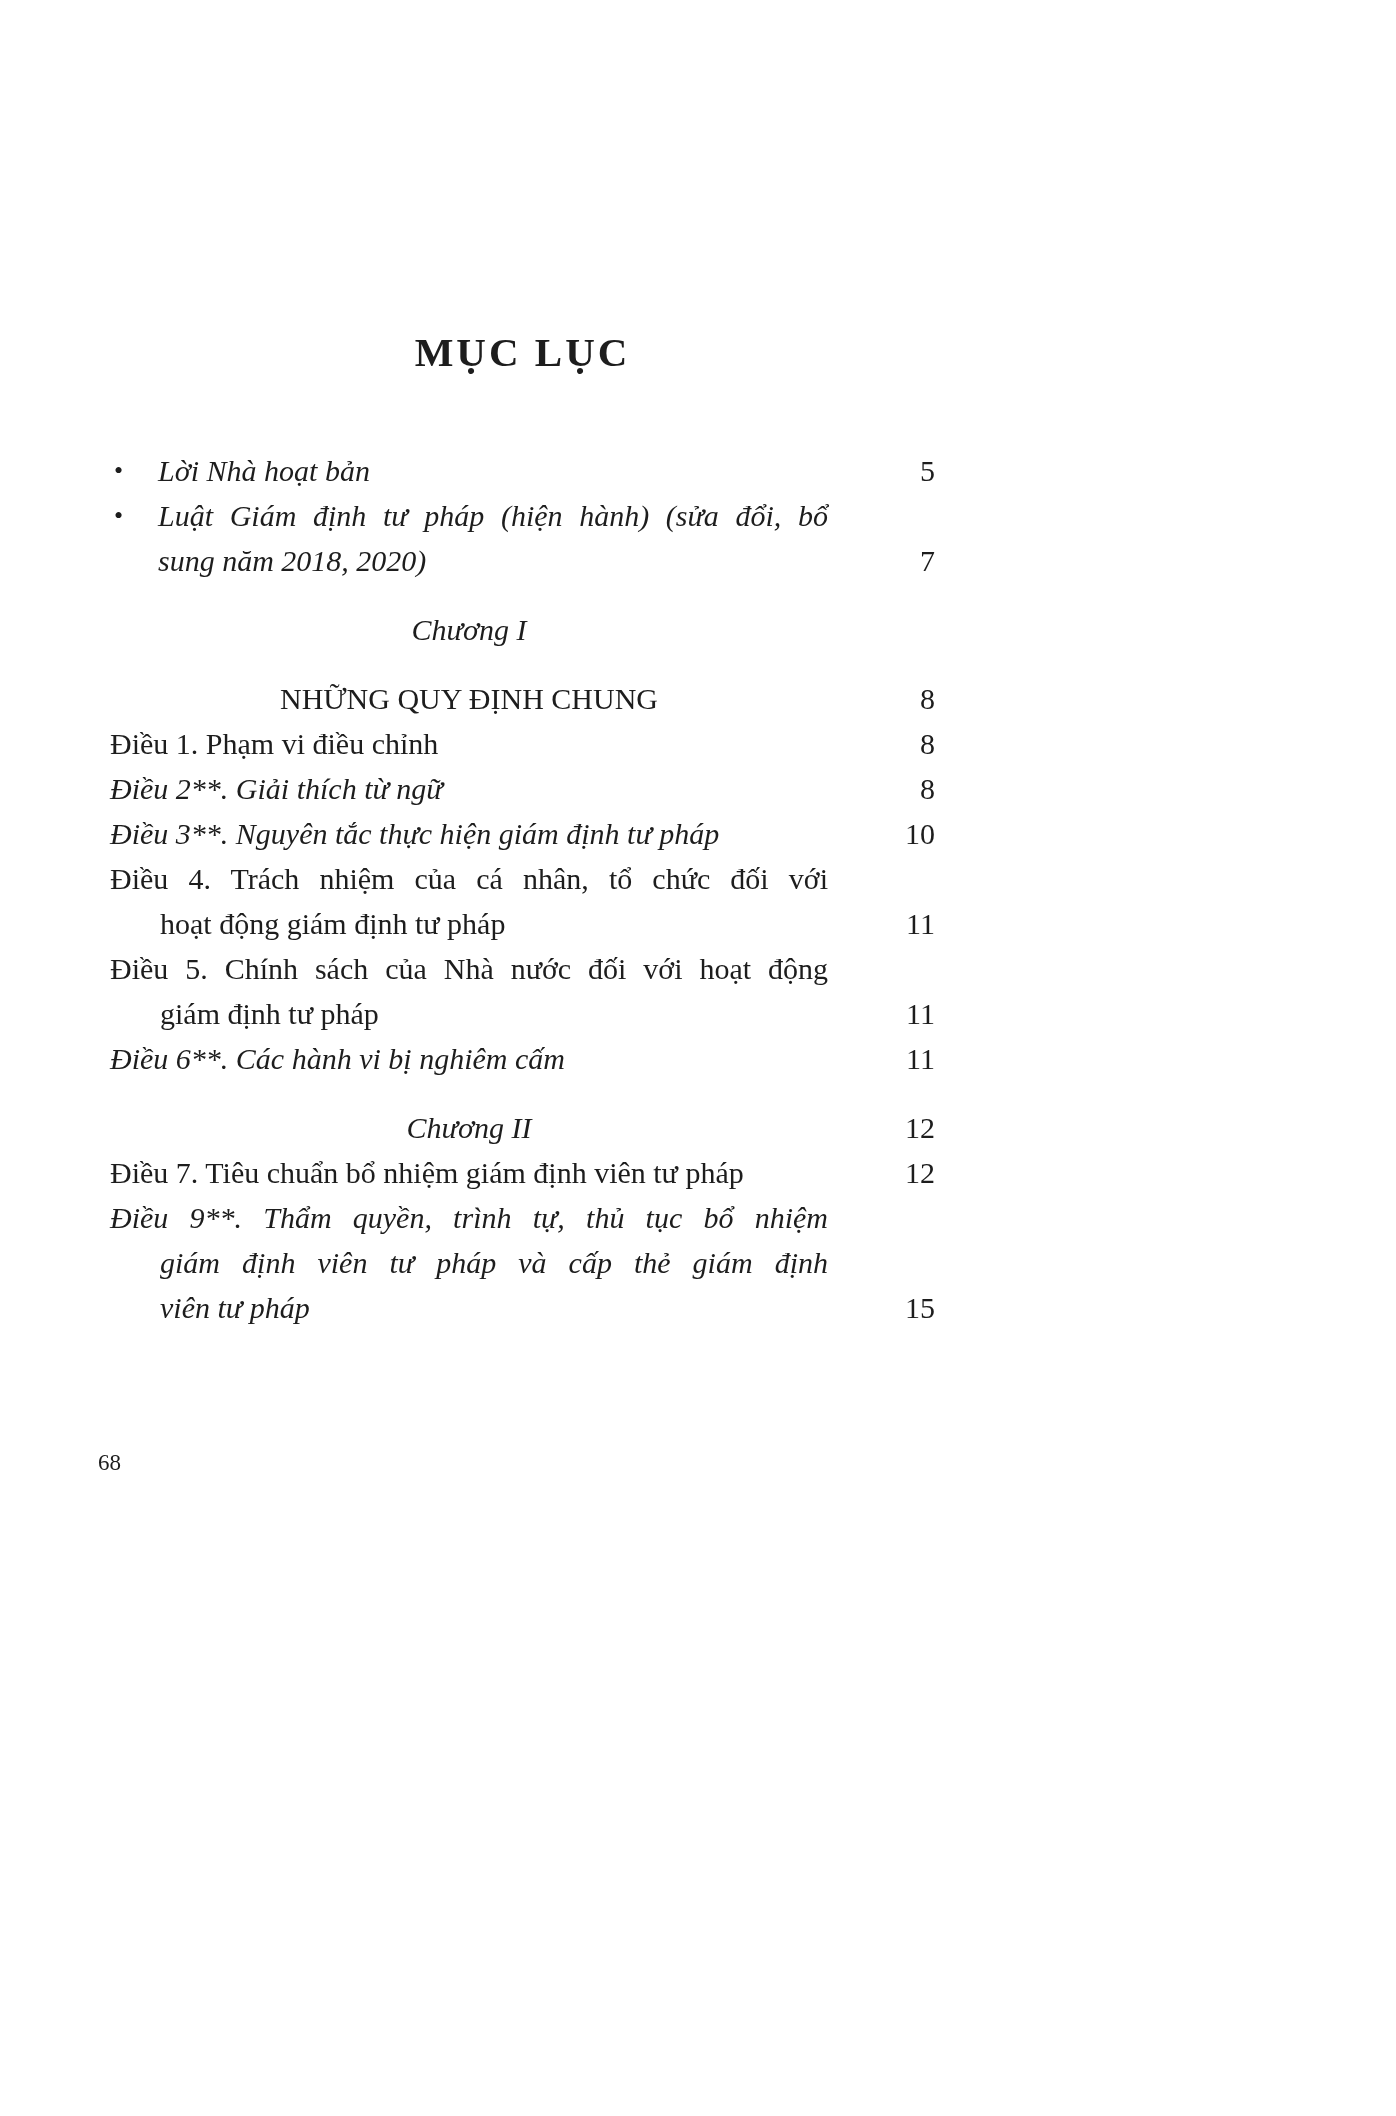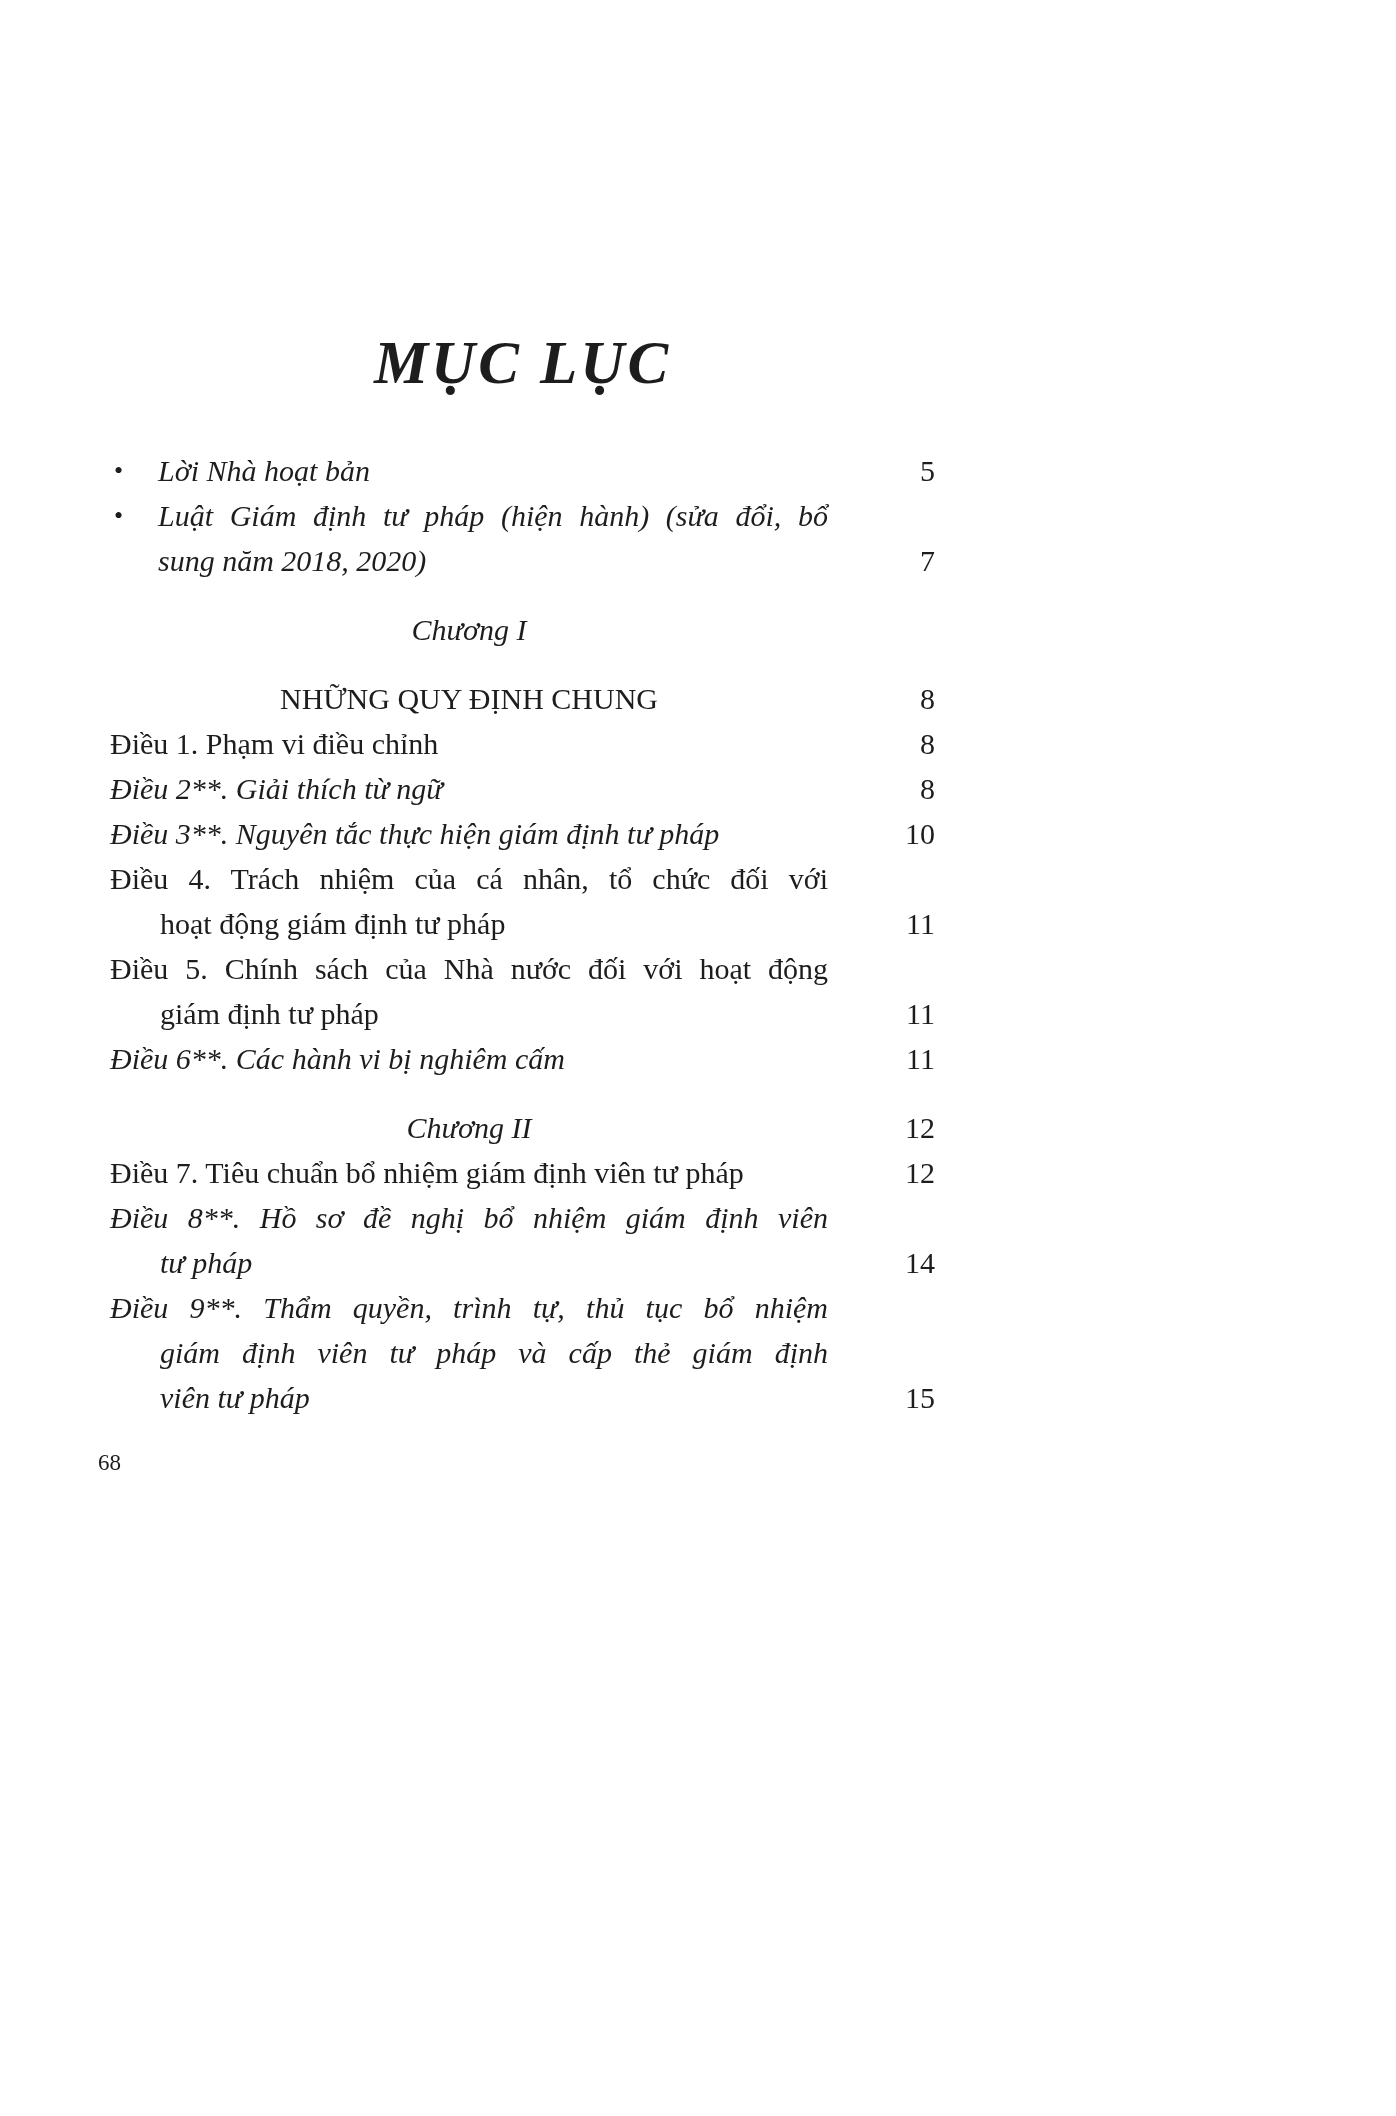--- a/index.html
+++ b/index.html
@@ -13,24 +13,23 @@
     color: #1d1d1d;
     overflow: hidden;
   }
   .title {
     position: absolute;
     top: 328px;
     left: 110px;
     width: 825px;
     margin: 0;
     text-align: center;
-    font-size: 61px;
+    font-size: 41px;
     font-weight: bold;
     letter-spacing: 3px;
-    font-style: italic;
   }
   .toc {
     position: absolute;
     top: 448px;
     left: 110px;
     width: 825px;
     font-size: 30px;
   }
   .entry { position: relative; }
   .entry.italic .line { font-style: italic; }
@@ -125,25 +124,20 @@
         <div class="line center">Chương II</div>
       </div>
       <div class="entry heading">
         <span class="pagenum">12</span>
       </div>
       <div class="entry article">
         <div class="line">Điều 7. Tiêu chuẩn bổ nhiệm giám định viên tư pháp</div>
         <span class="pagenum">12</span>
       </div>
       <div class="entry article italic">
-        <div class="line just">Điều 8**. Hồ sơ đề nghị bổ nhiệm giám định viên</div>
-        <div class="line indent">tư pháp</div>
-        <span class="pagenum">14</span>
-      </div>
-      <div class="entry article italic">
         <div class="line just">Điều 9**. Thẩm quyền, trình tự, thủ tục bổ nhiệm</div>
         <div class="line indent just">giám định viên tư pháp và cấp thẻ giám định</div>
         <div class="line indent">viên tư pháp</div>
         <span class="pagenum">15</span>
       </div>
     </div>
   <div class="footer-num">68</div>
 </div>
 
 </body></html>

